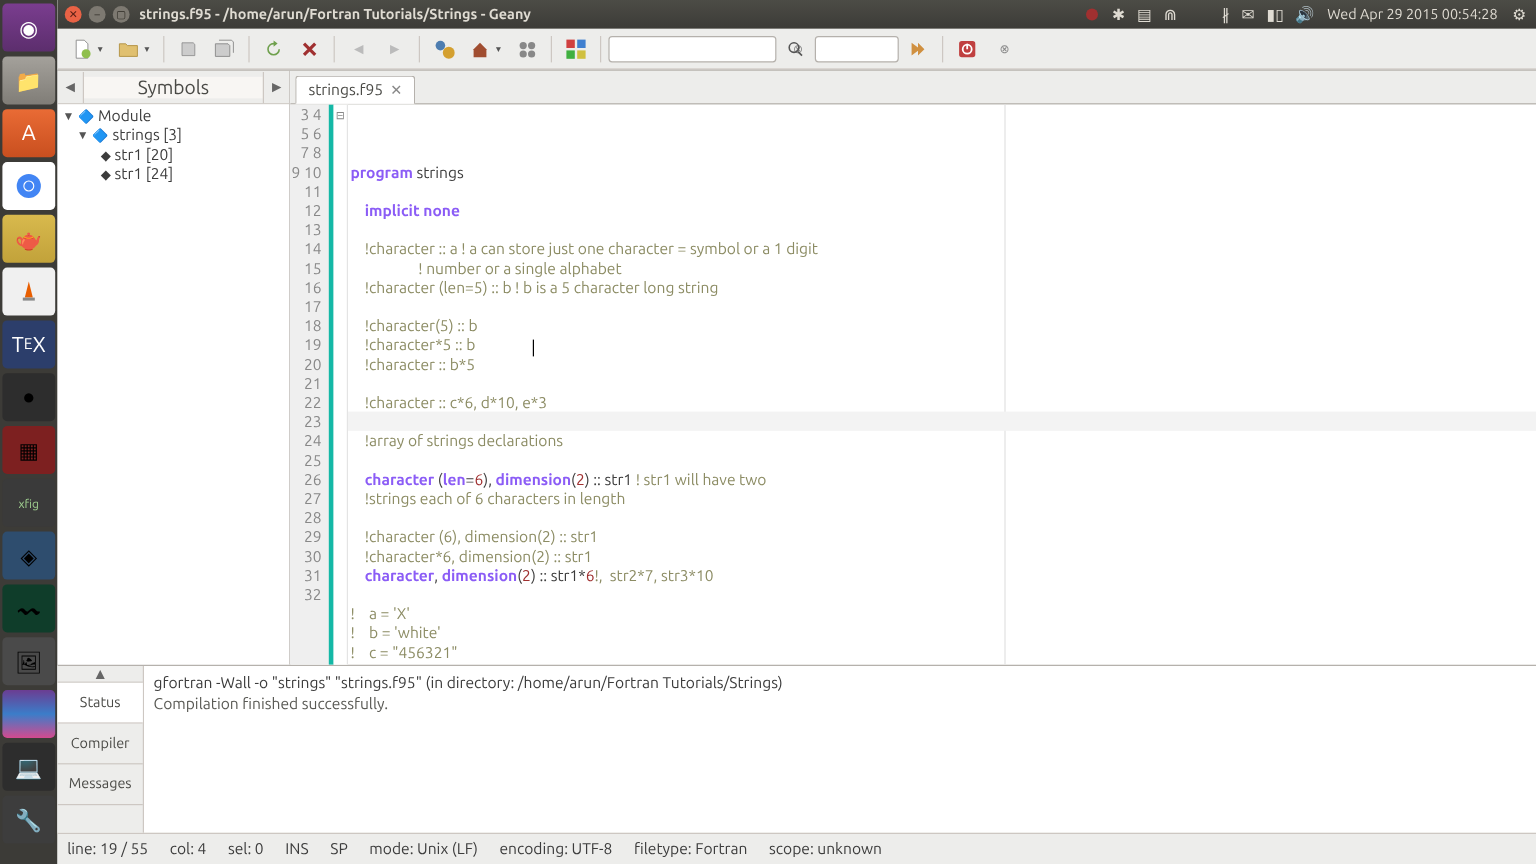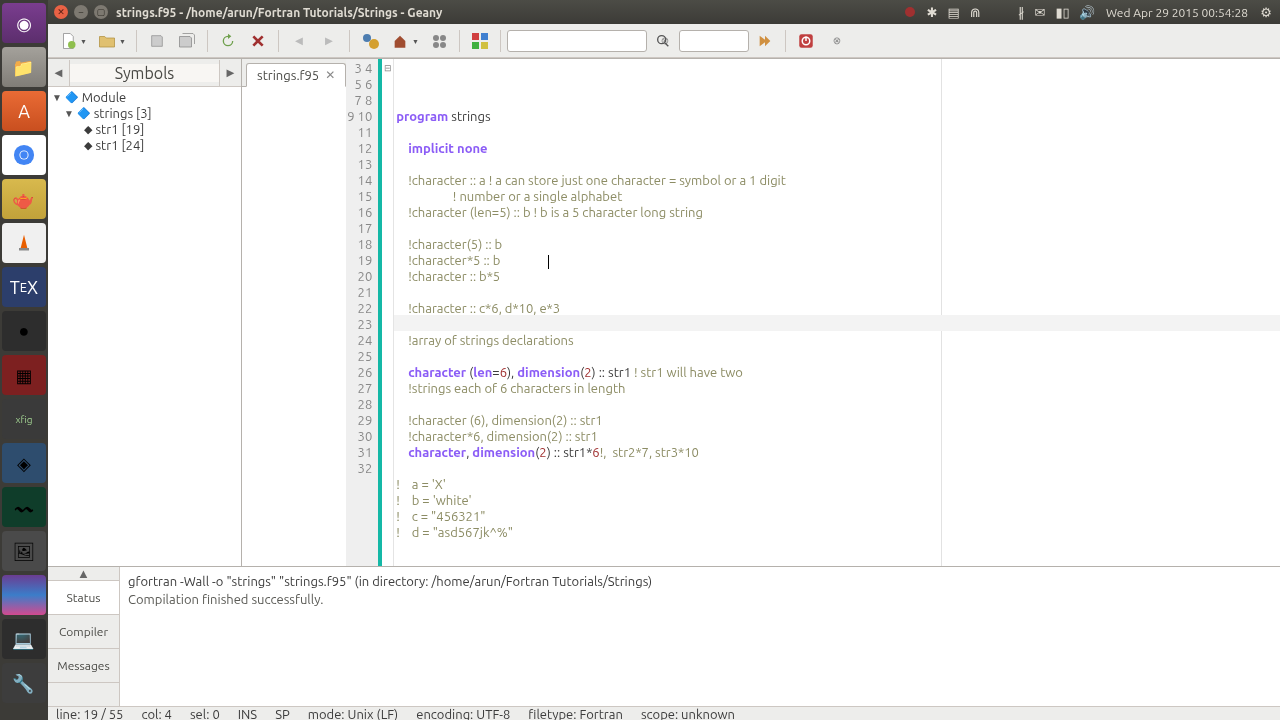--- a/index.html
+++ b/index.html
@@ -50,21 +50,21 @@
 .arrow-btn { width:22px; height:26px; display:flex; align-items:center; justify-content:center; color:#666; border-right:1px solid #cdc7c2;}
 .arrow-btn:last-child{border-right:none;border-left:1px solid #cdc7c2;}
 .side-tab { flex:1; text-align:center; font-size:16px; color:#4a4a46; background:#f8f6f3;}
 .tree { padding:2px; font-size:12px; color:#3c3c3c; background:#fff; flex:1;}
 .tree-item { display:flex; align-items:center; gap:3px; padding:1px 2px;}
 .tree-exp { width:10px; font-size:10px; color:#555;}
 .tree-icon { font-size:11px;}
 .tree-ind1 { padding-left:14px;}
 .tree-ind2 { padding-left:34px;}
 
-.editor { flex:1; display:flex; flex-direction:row; background:#fff;}
+.editor { flex:1; display:flex; flex-direction:column; background:#fff;}
 .filetabs { height:28px; background:#ededeb; border-bottom:1px solid #b5b1ac; display:flex; align-items:flex-end;}
 .filetab { height:24px; padding:0 10px; display:flex; align-items:center; gap:6px; background:#fff; border:1px solid #b5b1ac; border-bottom:1px solid #fff; margin-bottom:-1px; margin-left:4px; border-radius:3px 3px 0 0; font-size:12px; color:#4a4a46;}
 .filetab .close { color:#888; font-size:12px;}
 .code-area { flex:1; display:flex; font-family: "DejaVu Sans Mono", monospace; font-size:12.5px; overflow:hidden; position:relative;}
 .gutter { width:36px; background:#efefef; color:#888; text-align:right; padding:1px 6px 0 0; border-right:4px solid #14b8a6; line-height:16px;}
 .fold { width:12px; background:#fff; border-right:1px solid #e4e4e4; padding-top:1px; line-height:16px; color:#888; font-size:9px; text-align:center;}
 .code { flex:1; padding:1px 0 0 2px; line-height:16px; white-space:pre; color:#3c3c3c; position:relative;}
 .code .hl-line { position:absolute; left:0; right:0; height:16px; background:#f3f3f3; z-index:0;}
 .code .lines { position:relative; z-index:1;}
 .margin76 { position:absolute; left:0; top:0; bottom:0; border-right:1px solid #e2e2e2; z-index:0;}
@@ -74,21 +74,21 @@
 .cursor { display:inline-block; width:1px; height:14px; background:#000; vertical-align:text-bottom; margin-bottom:-2px;}
 
 .bottom { height:140px; border-top:1px solid #b5b1ac; display:flex; background:#fff;}
 .msg-tabs { width:72px; background:#ededeb; border-right:1px solid #cdc7c2; display:flex; flex-direction:column;}
 .msg-uparrow { height:14px; display:flex; align-items:center; justify-content:center; color:#666; border-bottom:1px solid #cdc7c2;}
 .msg-tab { height:34px; display:flex; align-items:center; justify-content:center; font-size:12px; color:#4a4a46; border-bottom:1px solid #cdc7c2;}
 .msg-tab.active { background:#fff;}
 .msg-content { flex:1; padding:5px 8px; font-size:12px; color:#5a5a55; line-height:18px;}
 .msg-line1 { color:#3c3c3c;}
 
-.statusbar { height:14px; background:#ededeb; border-top:1px solid #cdc7c2; display:flex; align-items:center; padding:0 8px; gap:18px; font-size:12px; color:#3c3c3c;}
+.statusbar { height:26px; background:#ededeb; border-top:1px solid #cdc7c2; display:flex; align-items:center; padding:0 8px; gap:18px; font-size:12px; color:#3c3c3c;}
 </style>
 </head>
 <body>
 
 <div class="launcher">
   <div class="launcher-item l-purple">◉</div>
   <div class="launcher-item l-files">📁</div>
   <div class="launcher-item l-orange">A</div>
   <div class="launcher-item l-chrome">
       <svg width="22" height="22" viewBox="0 0 24 24">
@@ -256,21 +256,21 @@
             <span class="tree-icon">🔷</span>
             <span>Module</span>
           </div>
         <div class="tree-item tree-ind1">
             <span class="tree-exp">▼</span>
             <span class="tree-icon">🔷</span>
             <span>strings [3]</span>
           </div>
         <div class="tree-item tree-ind2">
             <span class="tree-icon">◆</span>
-            <span>str1 [19]</span>
+            <span>str1 [20]</span>
           </div>
         <div class="tree-item tree-ind2">
             <span class="tree-icon">◆</span>
             <span>str1 [24]</span>
           </div>
       </div>
     </div>
 
     <div class="editor">
       <div class="filetabs">

